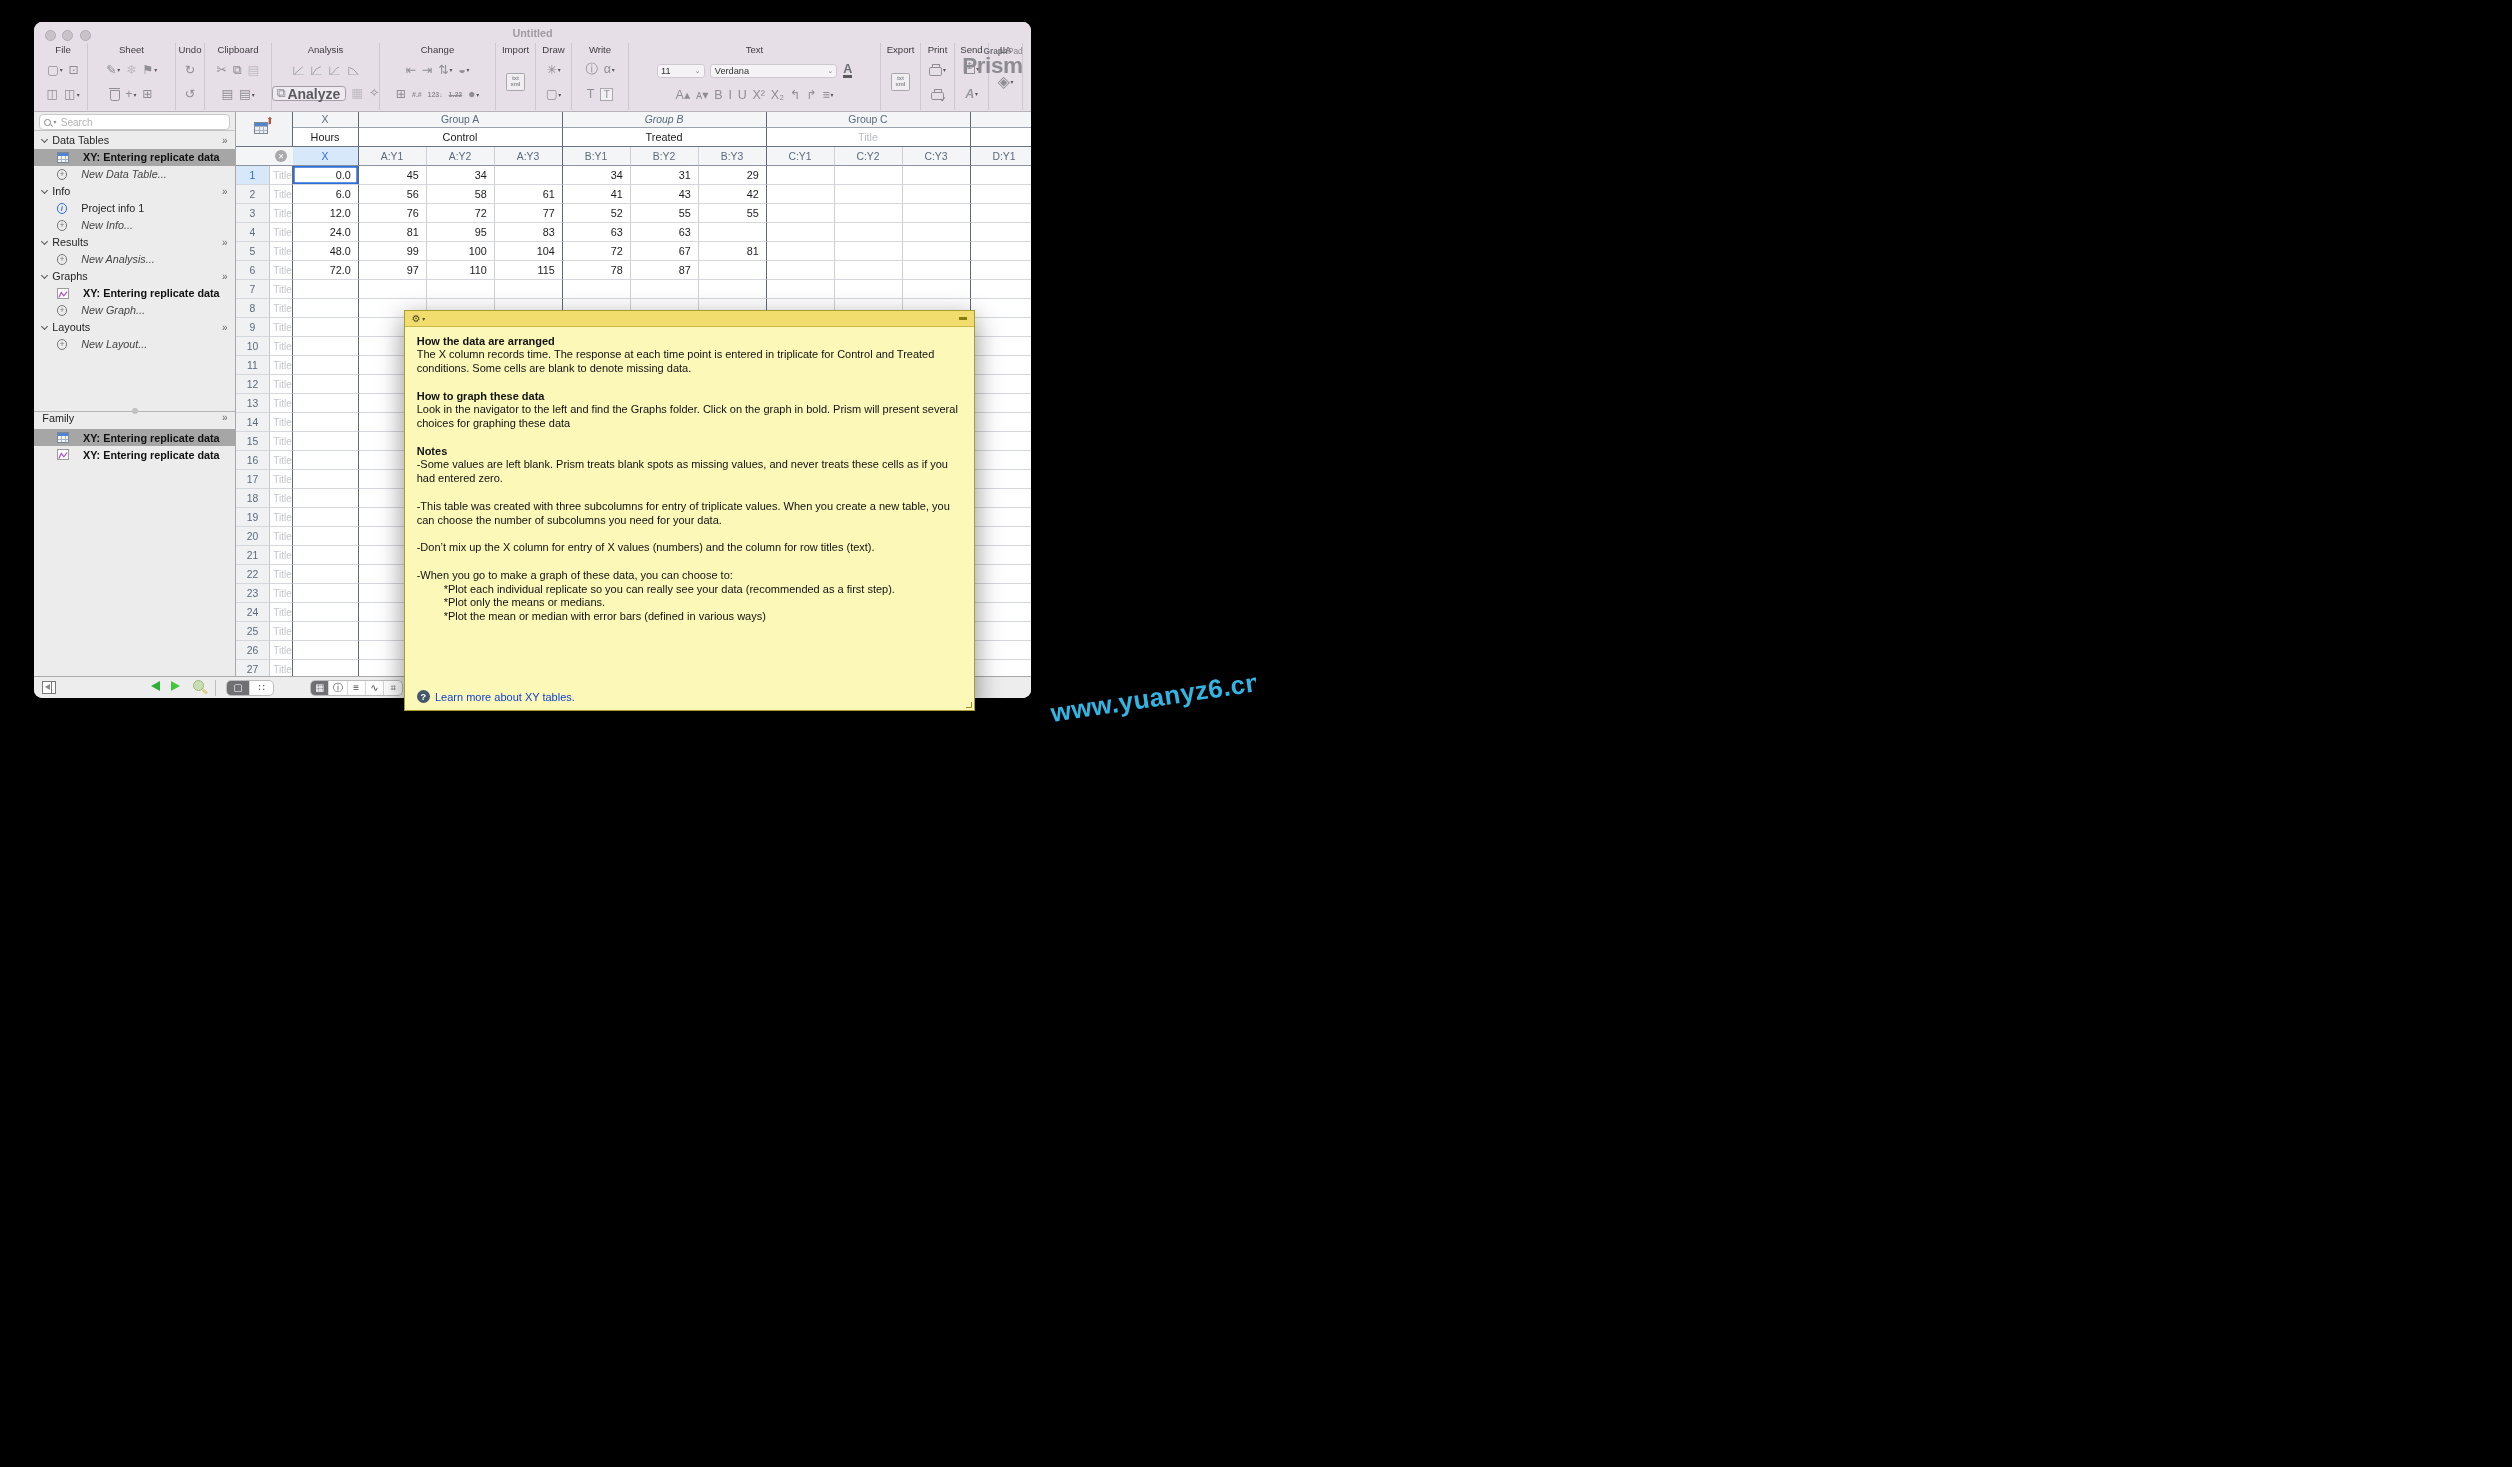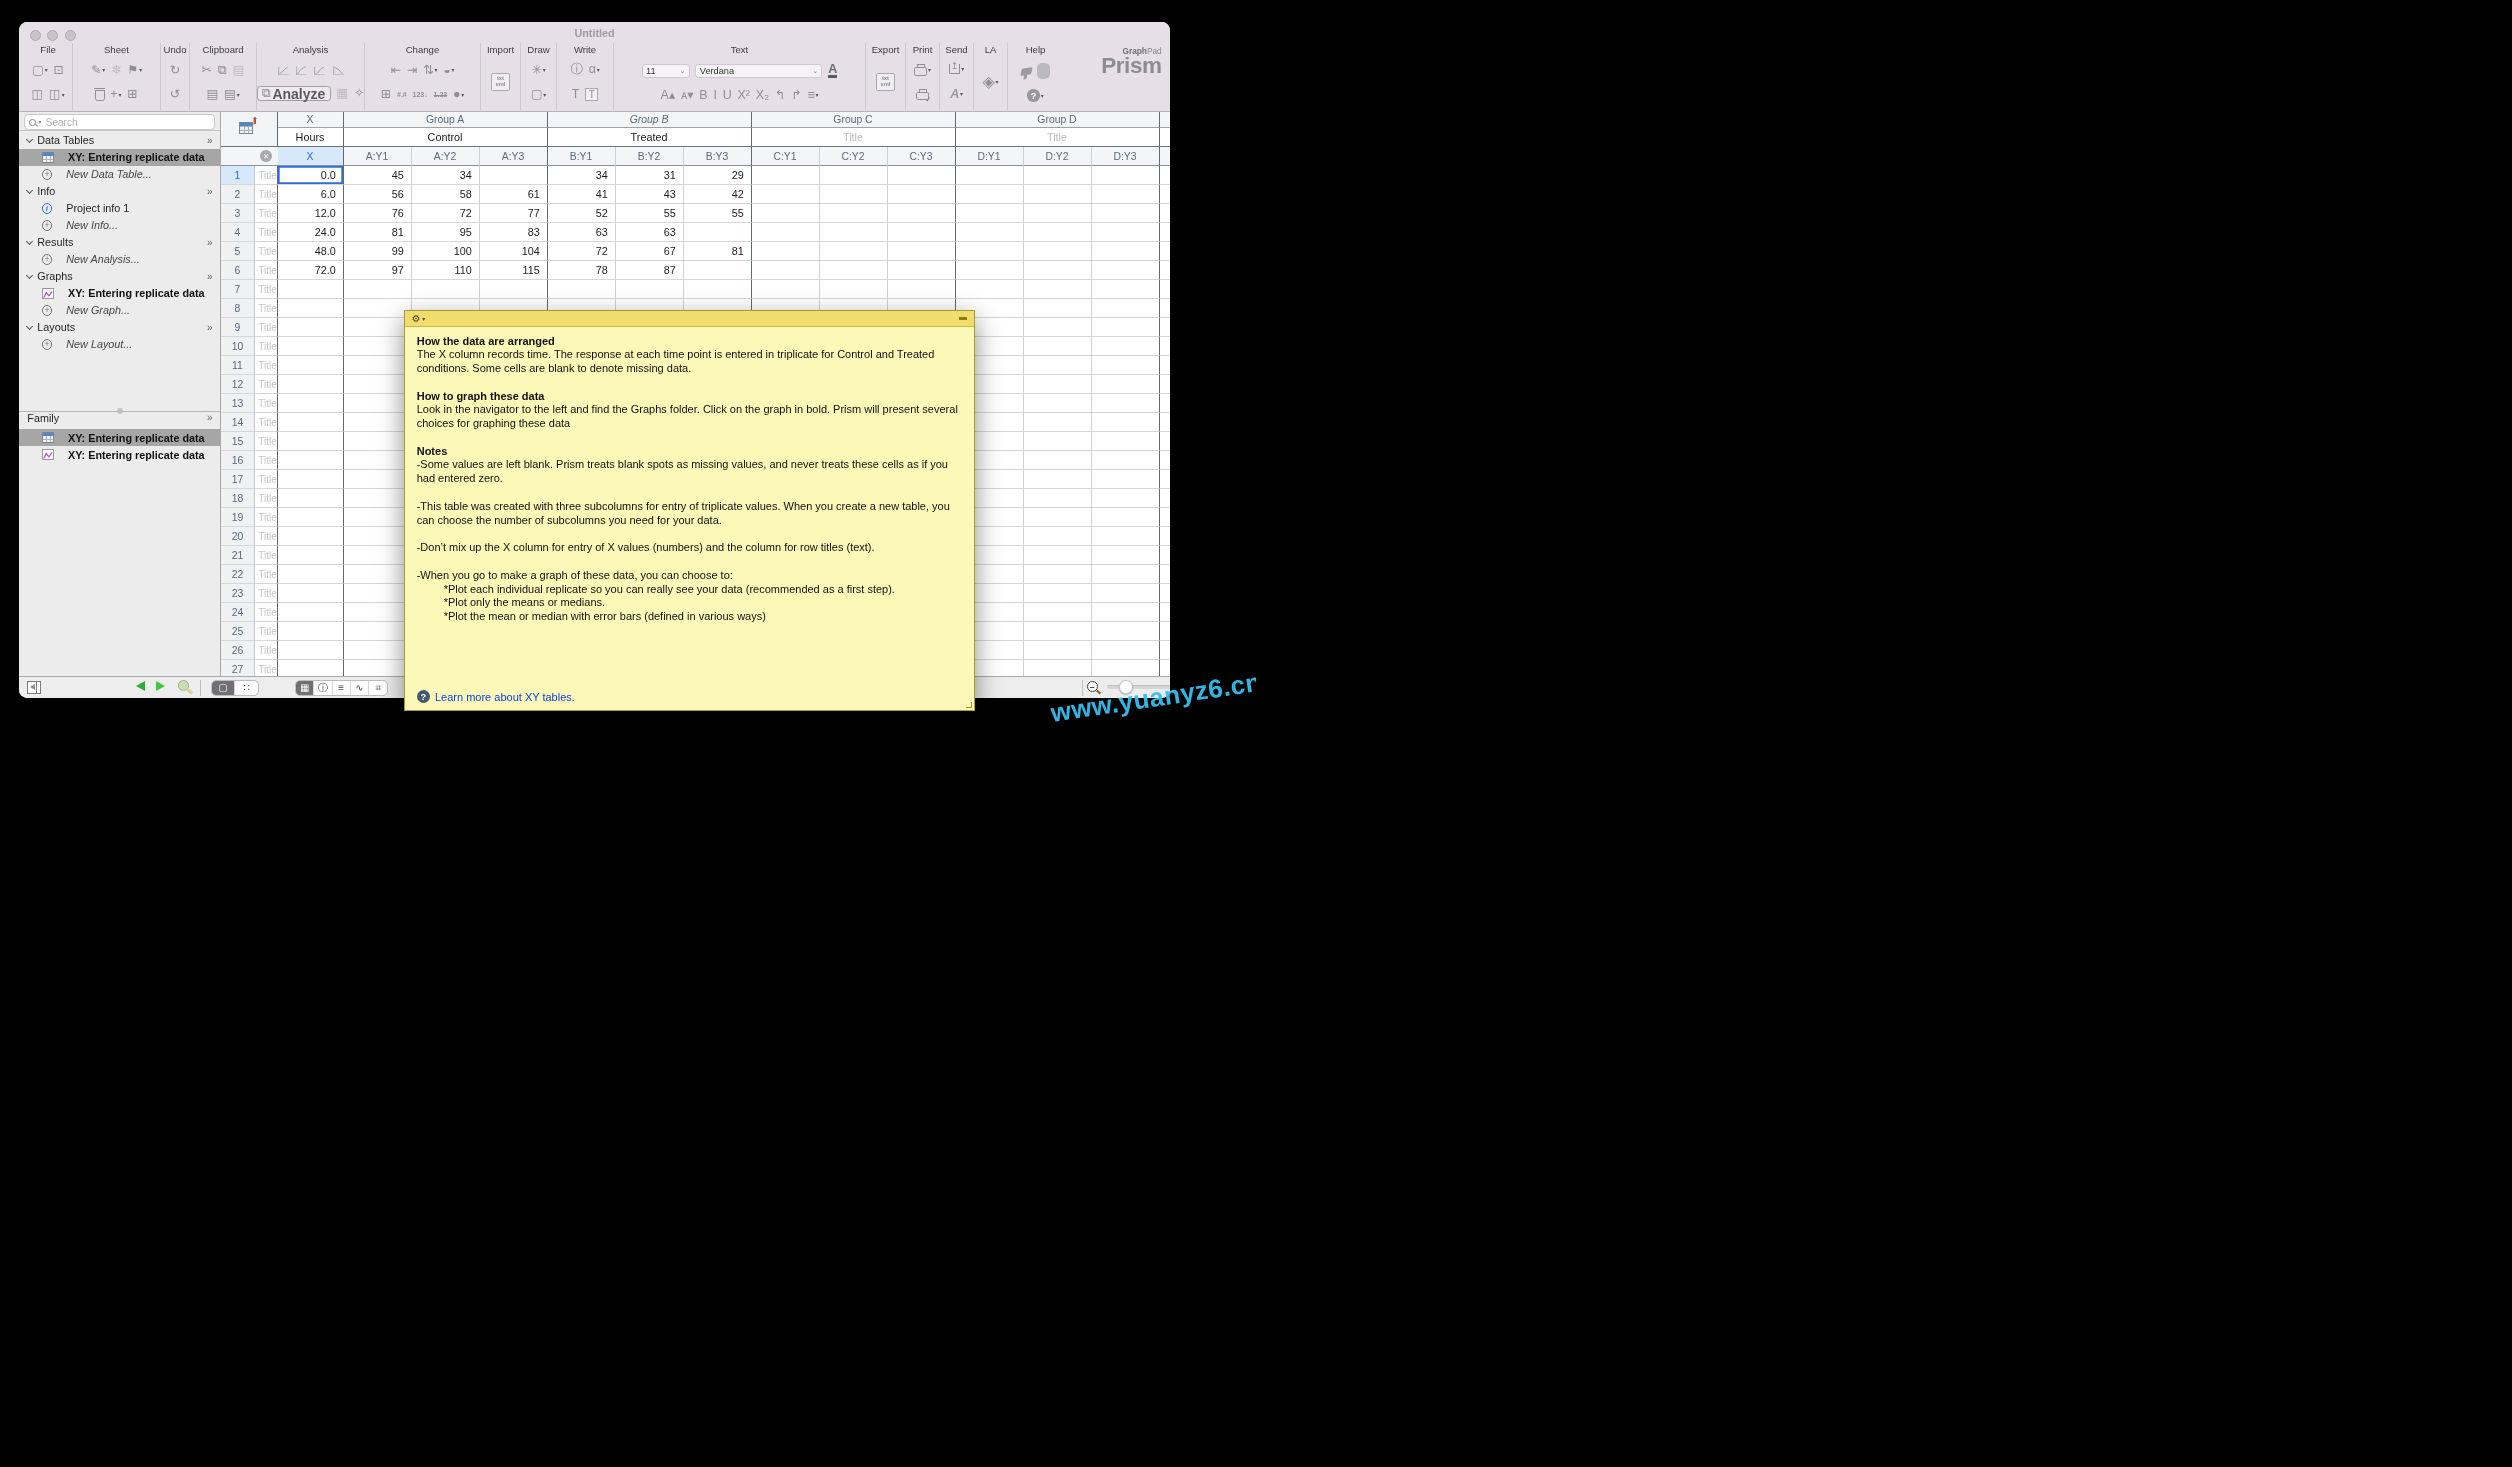--- a/index.html
+++ b/index.html
@@ -1,21 +1,21 @@
 <!DOCTYPE html>
 <html style="font-size:13.3px"><head>
 <meta charset="utf-8">
 <style>
   html,body{margin:0;padding:0;background:#000;}
   *{box-sizing:border-box;}
   .canvas{position:relative;width:1256px;height:734px;background:#000;overflow:hidden;
           font-family:"Liberation Sans","DejaVu Sans",sans-serif;}
 
   
-  .window{position:absolute;left:19px;top:21.7px;width:1151px;height:676px;background:#fff;
+  .window{position:absolute;left:34px;top:21.7px;width:997px;height:676px;background:#fff;
           border-radius:8.3px;overflow:hidden;box-shadow:0 15px 42px rgba(0,0,0,.6);padding-left:48px;}
 
   
   .chrome{position:absolute;left:0;top:0;right:0;height:90px;background:#e7dfe8;border-bottom:0.8px solid #b9b2ba;}
   .traffic{position:absolute;left:10.8px;top:8.3px;display:flex;gap:6.7px;}
   .tl{width:10.8px;height:10.8px;border-radius:50%;background:#c9c3c9;border:0.8px solid #b2abb2;}
   .wtitle{position:absolute;left:0;right:0;top:5px;text-align:center;font-size:10.8px;font-weight:700;color:#a09aa2;}
   .toolbar{position:absolute;left:5px;top:21.7px;right:0;height:67px;display:flex;}
   .tb-sec{position:relative;border-right:0.8px solid #cfc7d0;display:flex;flex-direction:column;align-items:center;flex:none;}
   .tb-sec:last-child{border-right:none;}

